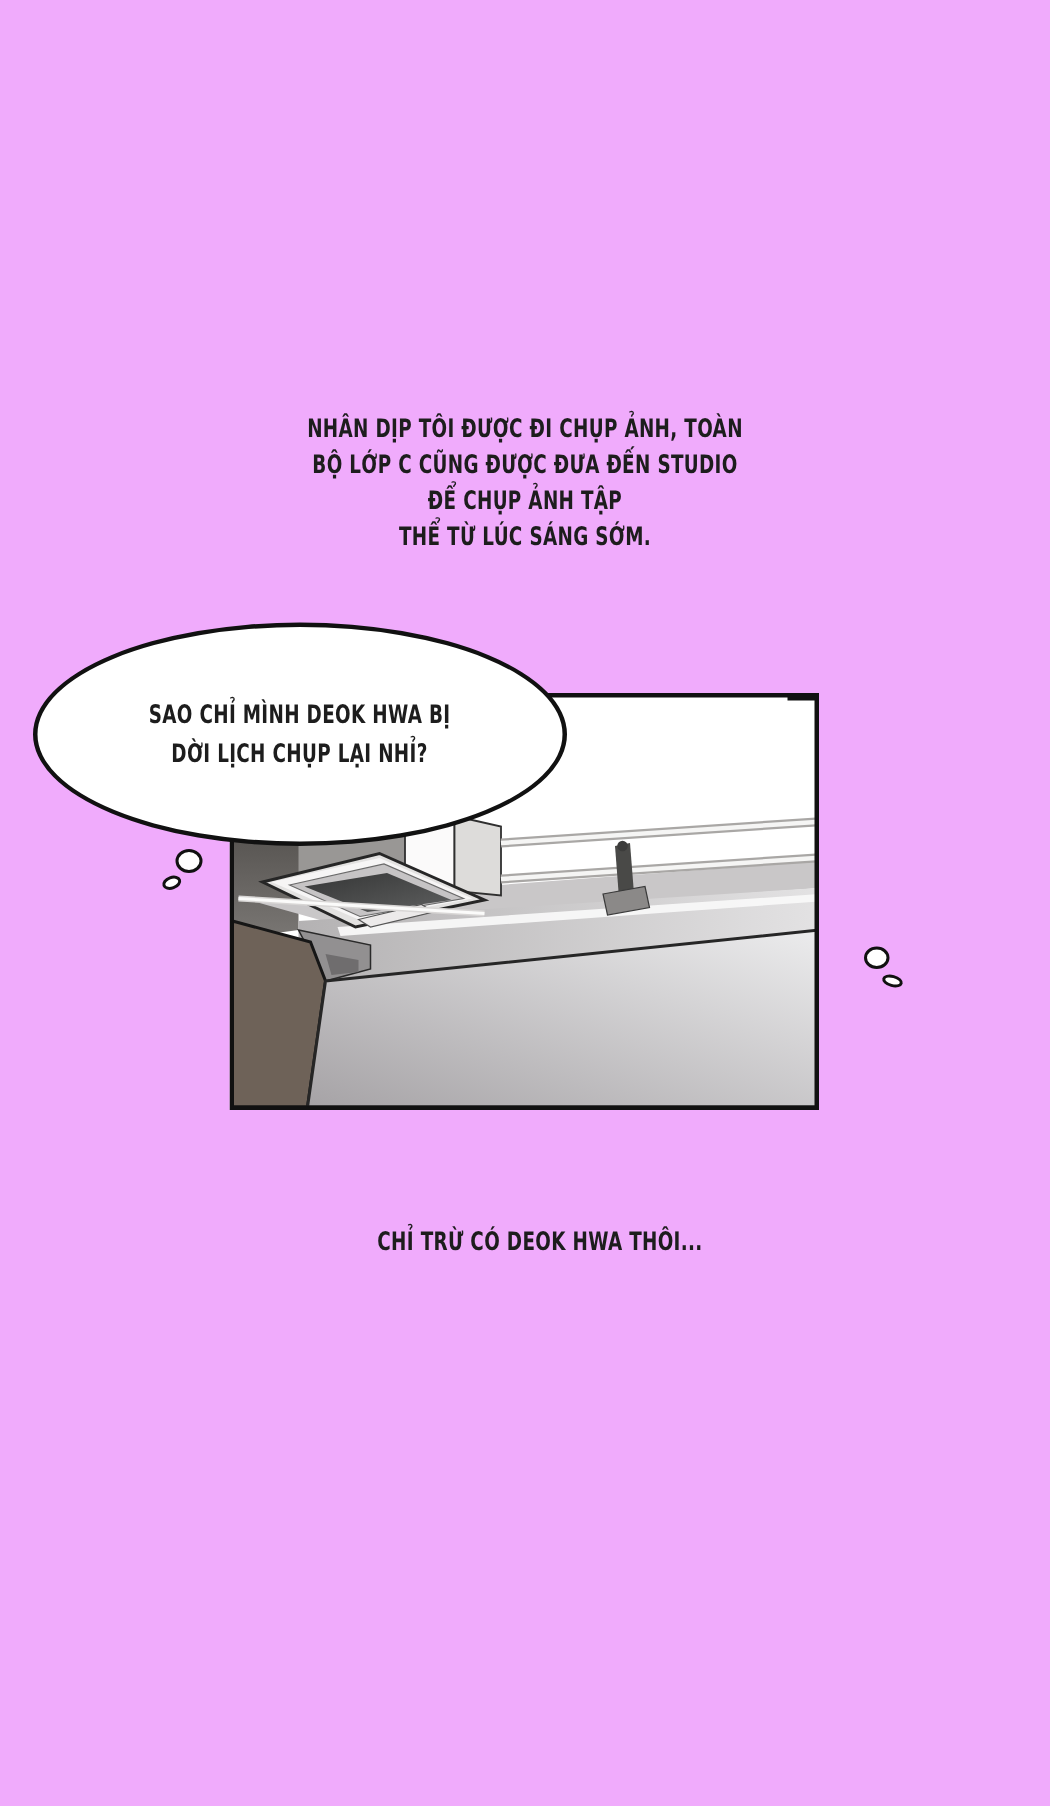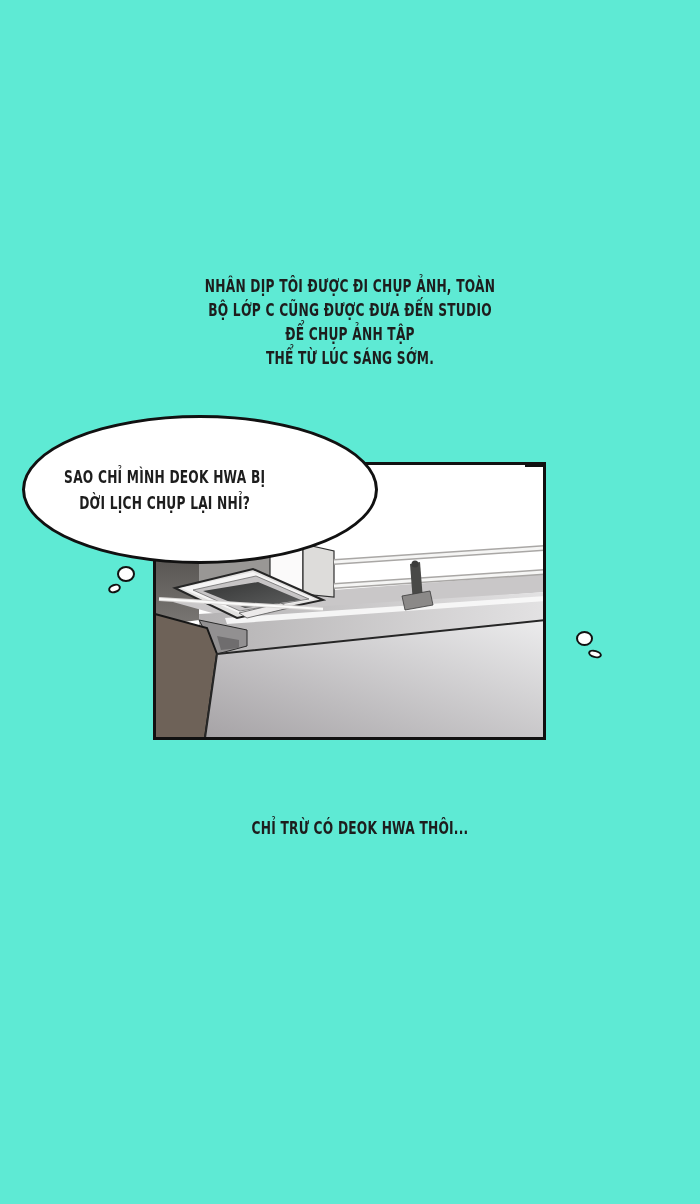--- a/index.html
+++ b/index.html
@@ -1,35 +1,35 @@
 <!DOCTYPE html>
 <html><head>
 <meta charset="utf-8">
 <style>
   html, body { margin:0; padding:0; background:#ffffff; }
   .page {
     position:relative; width:700px; height:1204px;
-    background:#5eead4; overflow:hidden;
+    background:#f0abfc; overflow:hidden;
     font-family:"DejaVu Sans", sans-serif;
   }
   .comic-text { font-weight:bold; color:#1d1d1d; text-align:center; }
   .narration {
     position:absolute; left:0; top:274px; width:700px;
     font-size:17px; line-height:24px; letter-spacing:0.3px;
     transform:scaleX(0.72); transform-origin:50% 0;
   }
   .narration .line { display:block; }
   .panel {
     position:absolute; left:153px; top:462px; width:393px; height:278px;
     z-index:1;
   }
   .panel svg { display:block; }
   .bubble {
     position:absolute; background:#ffffff; border:3px solid #111111;
-    border-radius:50%; display:flex; align-items:center; justify-content:flex-start;
+    border-radius:50%; display:flex; align-items:center; justify-content:center;
     z-index:3; box-sizing:border-box;
   }
   .bubble-left  { left:22px;  top:415px; width:356px; height:149px; }
   .bubble-right { left:413px; top:475px; width:258px; height:151px; }
   .bubble-text {
     font-size:17px; line-height:26px; letter-spacing:0.3px;
     transform:scaleX(0.72); transform-origin:center; white-space:nowrap;
   }
   .bubble-right .bubble-text { padding-top:6px; }
   .bubble-text .line { display:block; }

